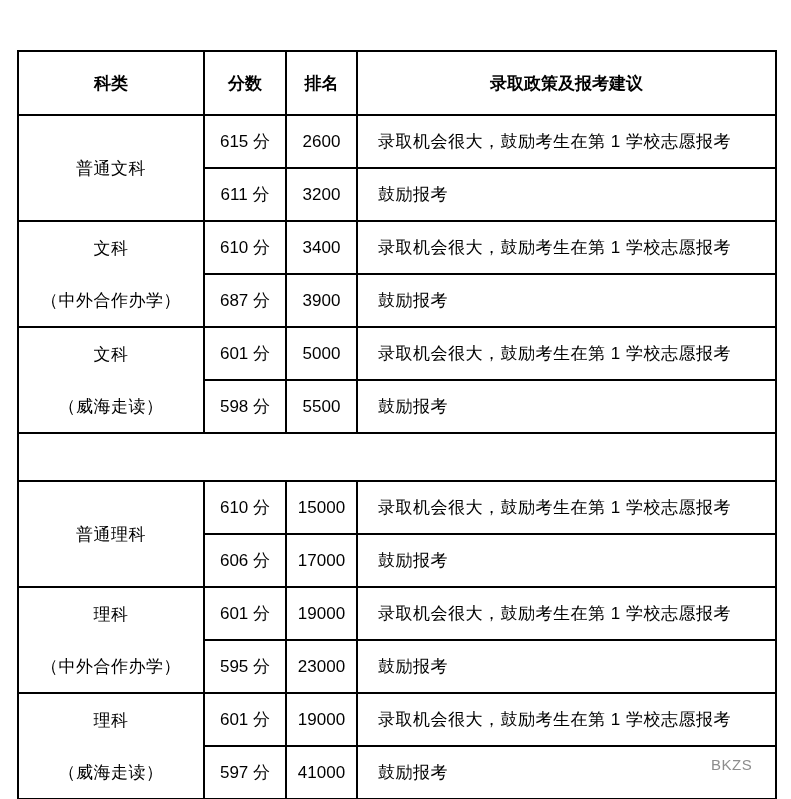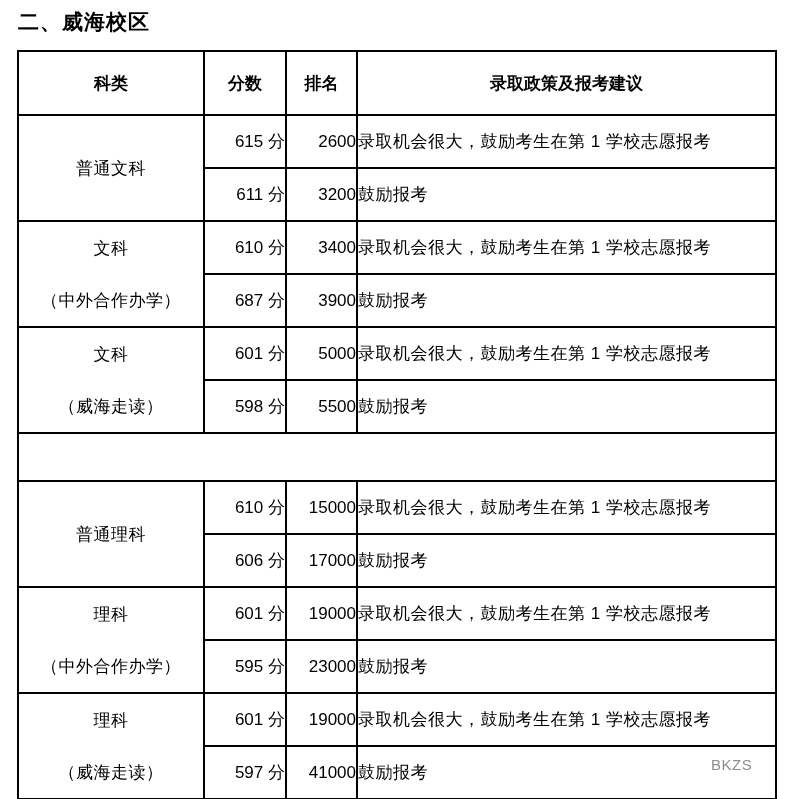--- a/index.html
+++ b/index.html
@@ -60,43 +60,42 @@
     flex-direction: column;
   }
   .cat-line {
     flex: 1;
     display: flex;
     align-items: center;
     justify-content: center;
     letter-spacing: 0.5px;
   }
   td.score, td.rank {
-    text-align: right;
+    text-align: center;
   }
   td.advice {
     text-align: left;
-    padding-left: 0;
+    padding-left: 20px;
     padding-right: 6px;
     letter-spacing: 0.5px;
   }
   .watermark {
     position: absolute;
     left: 711px;
     top: 756px;
     font-size: 15px;
     color: #8d8d8d;
     letter-spacing: 0.5px;
   }
 </style>
 </head>
 <body>
 
 <div class="page">
 
-  <div class="title">二、威海校区</div>
 
   <table class="score-table">
     <colgroup>
       <col class="c-cat">
         <col class="c-score">
         <col class="c-rank">
         <col class="c-advice">
     </colgroup>
     <tbody>
       <tr class="header">

